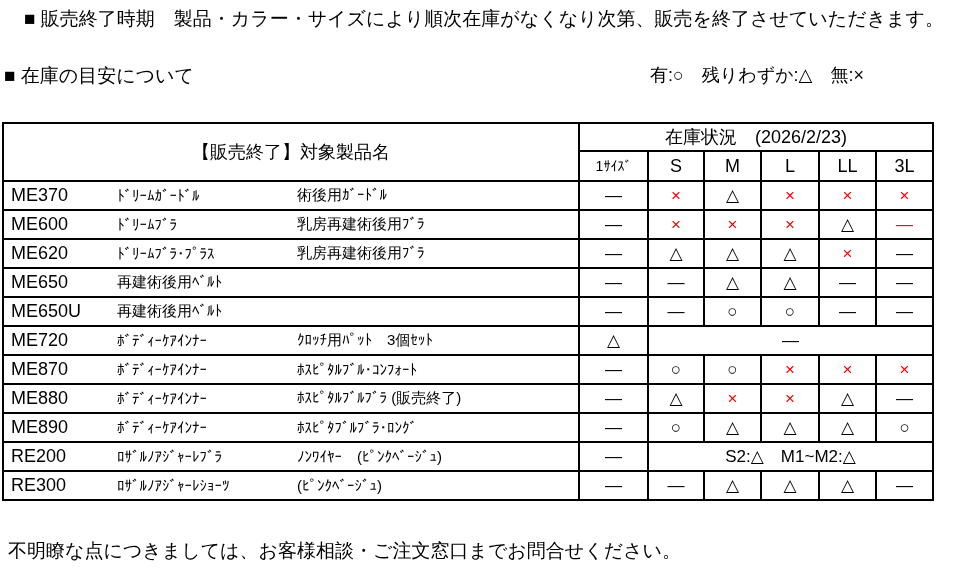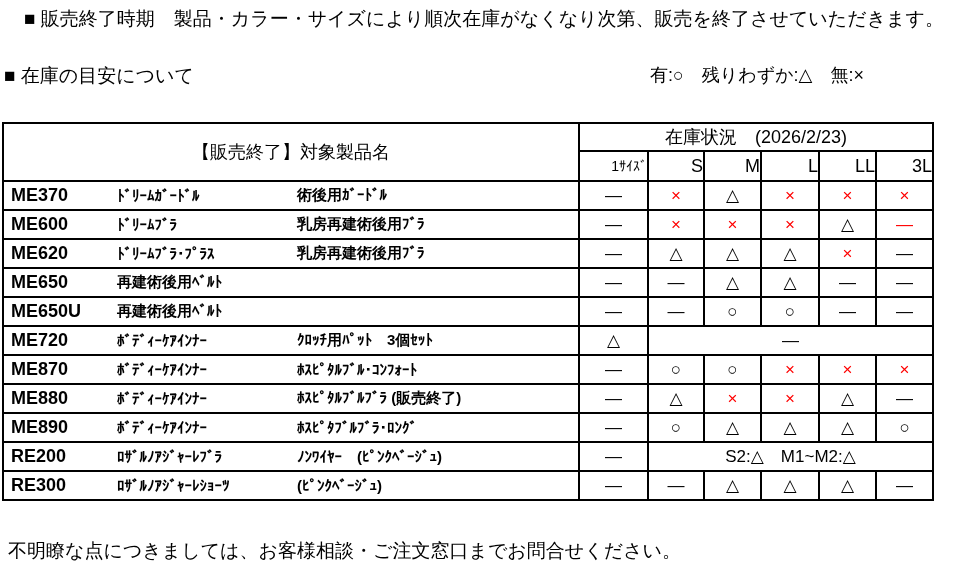--- a/index.html
+++ b/index.html
@@ -12,24 +12,24 @@
   .guide-label { position:absolute; left:4px; top:63px; font-size:19px; white-space:nowrap; }
   .legend      { position:absolute; left:650px; top:63px; font-size:18px; white-space:nowrap; }
   table.stock {
     position:absolute; left:2px; top:122px; width:930px;
     border-collapse:collapse; table-layout:fixed;padding-left:29px;
   }
   .stock th, .stock td { border:2px solid #000; padding:0; overflow:hidden; white-space:nowrap; }
   .stock th { font-weight:normal; }
   .prod-header  { font-size:18px; text-align:center; }
   .stock-header { font-size:18px; text-align:center; height:26px; }
-  .size-th      { font-size:18px; text-align:right; height:28px; }
+  .size-th      { font-size:18px; text-align:center; height:28px; }
   .size-th:first-child { font-size:14px; }
   .stock tbody td { height:27px; vertical-align:middle; }
-  .prod { font-size:18px;font-weight:bold; }
+  .prod { font-size:18px; }
   .prod .model { display:inline-block; width:106px; padding-left:7px; vertical-align:middle; }
   .prod .pname { display:inline-block; width:180px; font-size:15px; vertical-align:middle; }
   .prod .pdesc { display:inline-block; font-size:15px; vertical-align:middle; }
   .sym { text-align:center; font-size:17px; }
   .sym.red { color:var(--mark-red,#ff0000); }
   .footer-note { position:absolute; left:8px; top:538px; font-size:19px; white-space:nowrap; }
 </style>
 </head>
 <body>
 

